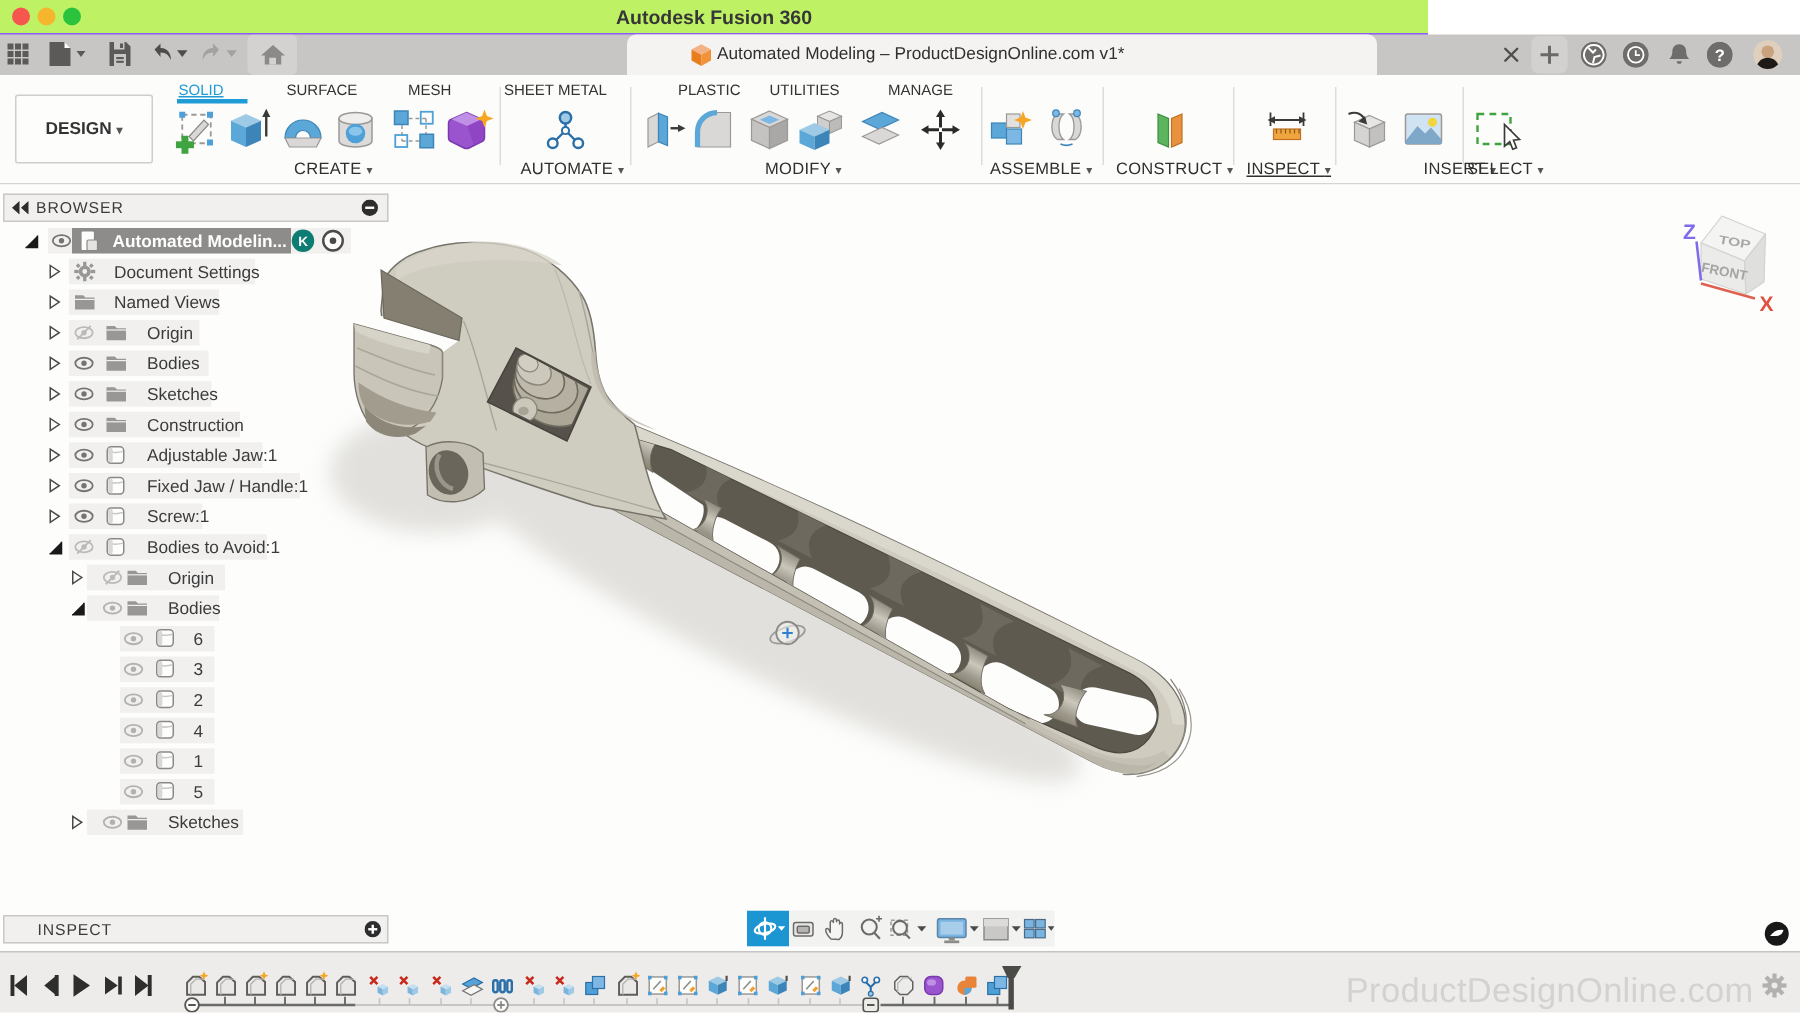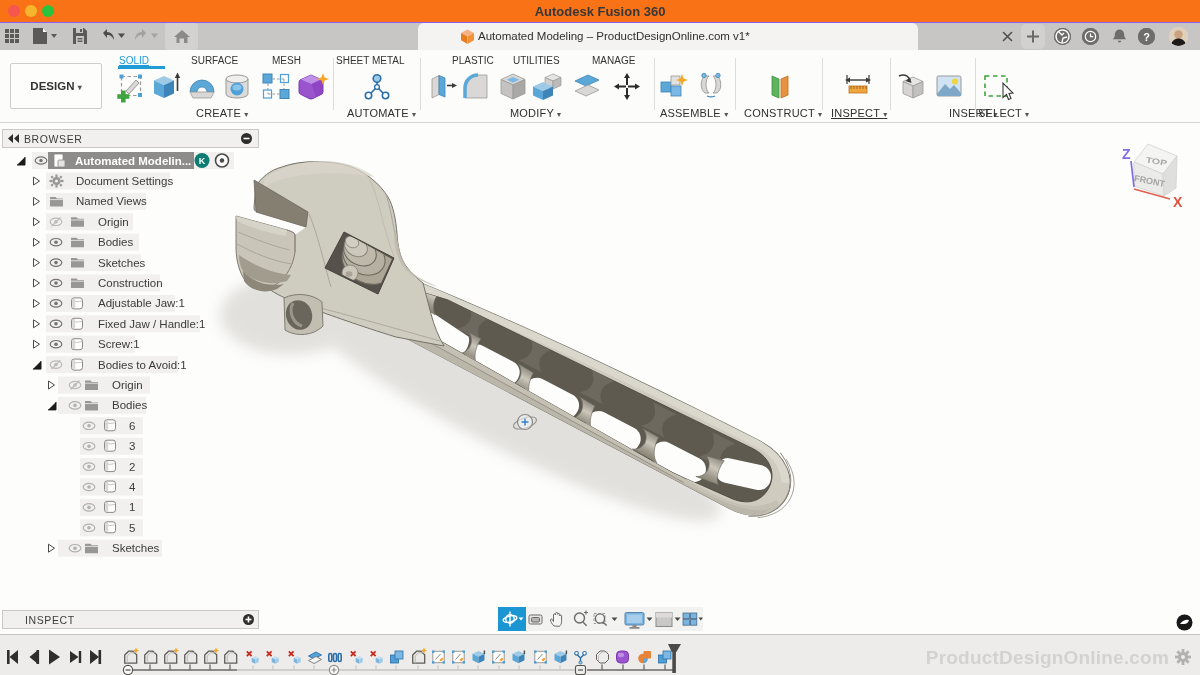--- a/index.html
+++ b/index.html
@@ -1,20 +1,20 @@
 <!DOCTYPE html>
 <html><head>
 <meta charset="utf-8">
 <style>
 html,body{margin:0;padding:0;}
 body{width:1200px;height:675px;overflow:hidden;position:relative;background:#fff;
   font-family:"Liberation Sans",sans-serif;-webkit-font-smoothing:antialiased;}
 .abs{position:absolute;}
 
-#titlebar{left:0;top:0;width:1200px;height:22px;background:#f97316;border-bottom:2px solid #8b5cf6;}
+#titlebar{left:0;top:0;width:952px;height:22px;background:#bef264;border-bottom:2px solid #8b5cf6;}
 .light{width:12px;height:12px;border-radius:50%;top:5px;}
 #titlebar .title{width:100%;text-align:center;top:4px;font-size:13px;font-weight:bold;color:#373737;}
 
 #tabrow{left:0;top:23px;width:1200px;height:27px;background:#c7c6c4;}
 #tabrow svg{position:absolute;top:0;left:0;}
 #thetab{left:418px;top:0;width:500px;height:27px;background:#f4f3f1;border-radius:6px 6px 0 0;}
 #thetab .tabtxt{left:60px;top:7px;font-size:11.5px;color:#2f2f2f;}
 #plusbtn{left:1021px;top:1px;width:24px;height:25px;background:#d2d1cf;border-radius:5px;color:#6d6c6a;font-size:19px;text-align:center;line-height:24px;}
 .circbtn{width:17px;height:17px;border-radius:50%;background:#6e6d6b;top:5px;color:#fff;text-align:center;}
 
@@ -28,21 +28,21 @@
 
 #browserhdr{left:2px;top:129px;width:255px;height:17px;background:#f1f0ef;border:1px solid #c9c8c6;}
 #browserhdr .t{left:21px;top:3px;font-size:10.5px;color:#3c3c3c;letter-spacing:0.6px;}
 
 #commentsbar{left:2px;top:610px;width:255px;height:17px;background:#f1f0ef;border:1px solid #c9c8c6;}
 #commentsbar .t{left:22px;top:3px;font-size:10.5px;color:#3c3c3c;letter-spacing:0.6px;}
 
 #navbar{left:498px;top:607px;width:205px;height:24px;background:#f2f2f1;}
 
 #timeline{left:0;top:634px;width:1200px;height:41px;background:#edecea;border-top:1px solid #c5c4c2;}
-#watermark{right:31px;top:12px;font-size:19px;font-weight:bold;color:#d3d2d1;letter-spacing:0.2px;}
+#watermark{right:31px;top:12px;font-size:23px;font-weight:normal;color:#d3d2d1;letter-spacing:0.2px;}
 </style>
 </head>
 <body>
 
 <div id="titlebar" class="abs">
   <div class="abs light" style="left:8px;background:#f5564e;"></div>
   <div class="abs light" style="left:25px;background:#f5b62e;"></div>
   <div class="abs light" style="left:42px;background:#2bc23e;"></div>
   <div class="abs title">Autodesk Fusion 360</div>
 </div>

